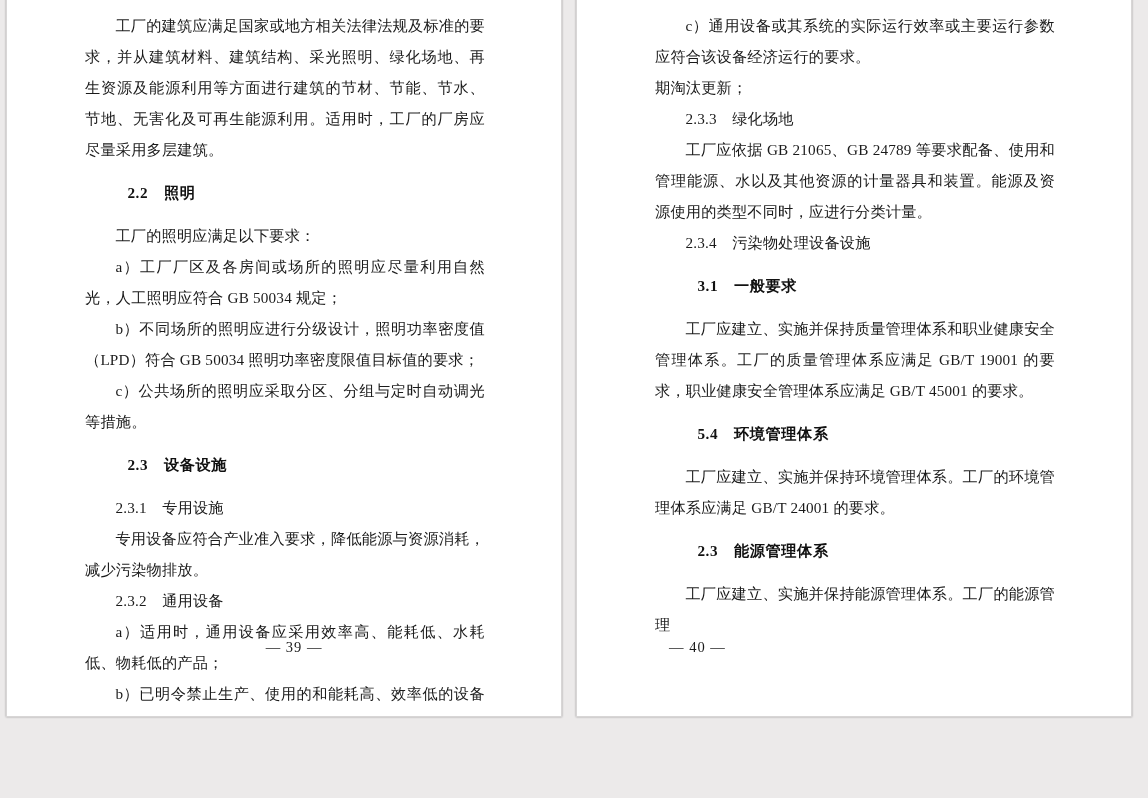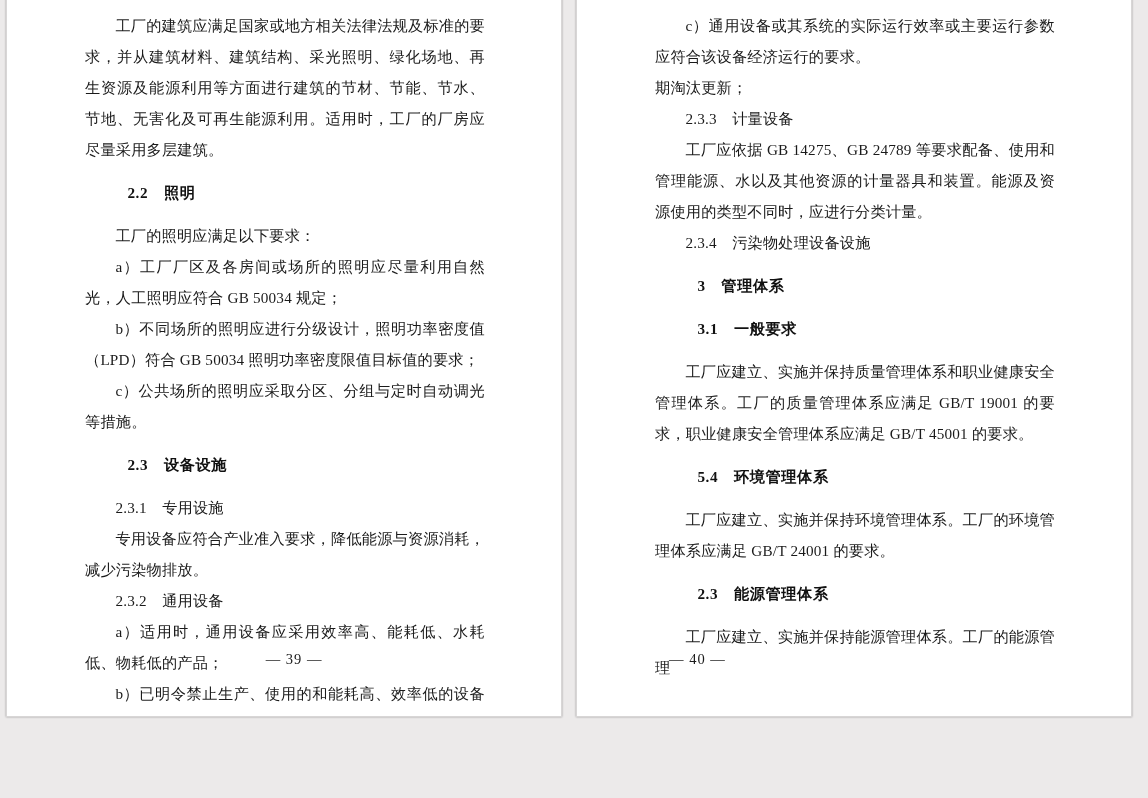--- a/index.html
+++ b/index.html
@@ -58,21 +58,21 @@
   .subheading {
     font-size: 15.2px;
     line-height: 31px;
     color: #1a1a1a;
     margin: 0;
     text-indent: 2em;
     letter-spacing: 0.2px;
   }
   .page-number {
     position: absolute;
-    bottom: 48px;
+    bottom: 60px;
     width: 100%;
     text-align: center;
     font-size: 14.5px;
     color: #1a1a1a;
     letter-spacing: 1px;
   }
   .page-number.left-num { text-align: center; padding-left: 10px; }
   .page-number.right-num { text-align: left; padding-left: 92px; }
 </style>
 </head>
@@ -95,24 +95,23 @@
       <p class="para indent">a）适用时，通用设备应采用效率高、能耗低、水耗低、物耗低的产品；</p>
       <p class="para indent">b）已明令禁止生产、使用的和能耗高、效率低的设备应限</p>
     </div>
     <div class="page-number left-num">— 39 —</div>
   </div>
 
   <div class="page">
     <div class="page-inner">
       <p class="para indent">c）通用设备或其系统的实际运行效率或主要运行参数应符合该设备经济运行的要求。</p>
       <p class="para">期淘汰更新；</p>
-      <p class="subheading">2.3.3　计量设备</p>
-      <p class="para indent">工厂应依据 GB 14275、GB 24789 等要求配备、使用和管理能源、水以及其他资源的计量器具和装置。能源及资源使用的类型不同时，应进行分类计量。</p>
+      <p class="subheading">2.3.3　绿化场地</p>
+      <p class="para indent">工厂应依据 GB 21065、GB 24789 等要求配备、使用和管理能源、水以及其他资源的计量器具和装置。能源及资源使用的类型不同时，应进行分类计量。</p>
       <p class="subheading">2.3.4　污染物处理设备设施</p>
-      <p class="heading">3　管理体系</p>
       <p class="heading">3.1　一般要求</p>
       <p class="para indent">工厂应建立、实施并保持质量管理体系和职业健康安全管理体系。工厂的质量管理体系应满足 GB/T 19001 的要求，职业健康安全管理体系应满足 GB/T 45001 的要求。</p>
       <p class="heading">5.4　环境管理体系</p>
       <p class="para indent">工厂应建立、实施并保持环境管理体系。工厂的环境管理体系应满足 GB/T 24001 的要求。</p>
       <p class="heading">2.3　能源管理体系</p>
       <p class="para indent">工厂应建立、实施并保持能源管理体系。工厂的能源管理</p>
     </div>
     <div class="page-number right-num">— 40 —</div>
   </div>
 

